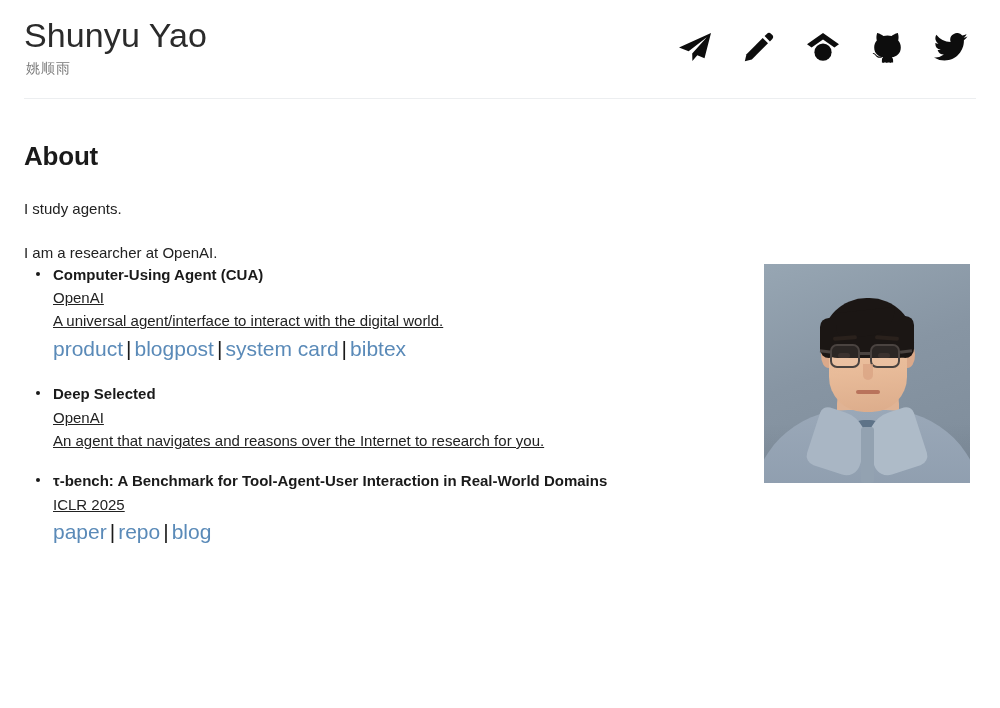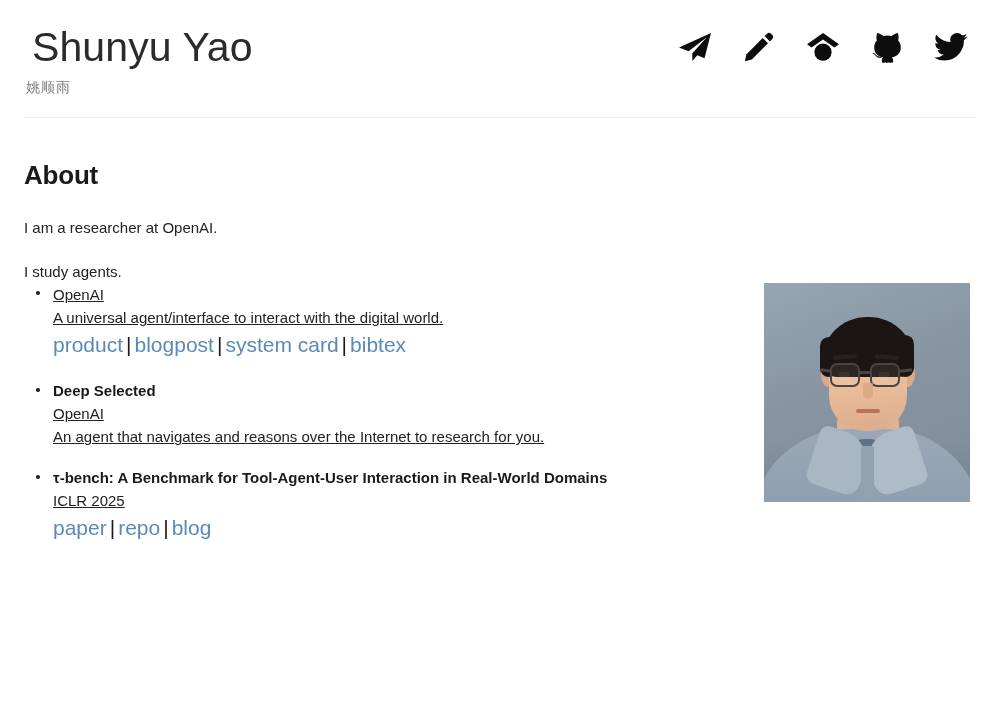--- a/index.html
+++ b/index.html
@@ -27,26 +27,26 @@
   .site-header {
     display: flex;
     align-items: flex-start;
     justify-content: space-between;
     padding-top: 14px;
     padding-bottom: 20px;
     border-bottom: 1px solid #eceef0;
   }
   .name-block { padding-top: 2px; }
   .site-name {
-    font-size: 41px;
+    font-size: 34px;
     font-weight: 300;
     letter-spacing: 0.1px;
     color: #2b2b2b;
     line-height: 1.15;
-    margin: 8px;
+    margin: 0;
   }
   .site-subname {
     font-size: 14px;
     font-weight: 400;
     color: #7a7a7a;
     margin: 5px 0 0 2px;
     letter-spacing: 1px;
   }
   .social-icons {
     display: flex;
@@ -283,27 +283,28 @@
           <path d="M33.5 3.6 a13.4 13.4 0 0 1-3.9 1.1 A6.8 6.8 0 0 0 32.6 0.9 a13.6 13.6 0 0 1-4.3 1.7 A6.8 6.8 0 0 0 16.6 9.0 A19.3 19.3 0 0 1 2.3 1.7 A6.8 6.8 0 0 0 4.4 10.8 A6.7 6.7 0 0 1 1.3 10.0 l0 0.1 a6.8 6.8 0 0 0 5.4 6.7 a6.9 6.9 0 0 1-3.1 0.1 a6.8 6.8 0 0 0 6.3 4.7 A13.7 13.7 0 0 1 0 24.4 A19.3 19.3 0 0 0 10.5 27.5 c12.5 0 19.4-10.4 19.4-19.4 l0-0.9 A13.8 13.8 0 0 0 33.5 3.6 Z"></path>
         </svg>
       </span>
 
     </div>
   </div>
 
   <div class="content">
 
     <h2 class="section-title">About</h2>
+    <p class="about-p">I study agents.</p>
     <p class="about-p">I am a researcher at OpenAI.</p>
-    <p class="about-p">I study agents.</p>
 
 
     <ul class="work-list">
 
       <li>
+        <div class="work-title">Computer-Using Agent (CUA)</div>
         <div class="work-venue">OpenAI</div>
         <div class="work-desc">A universal agent/interface to interact with the digital world.</div>
         <div class="work-links">
           <a>product</a><span class="sep">|</span><a>blogpost</a><span class="sep">|</span><a>system card</a><span class="sep">|</span><a>bibtex</a>
         </div>
       </li>
 
       <li>
         <div class="work-title">Deep Selected</div>
         <div class="work-venue">OpenAI</div>

